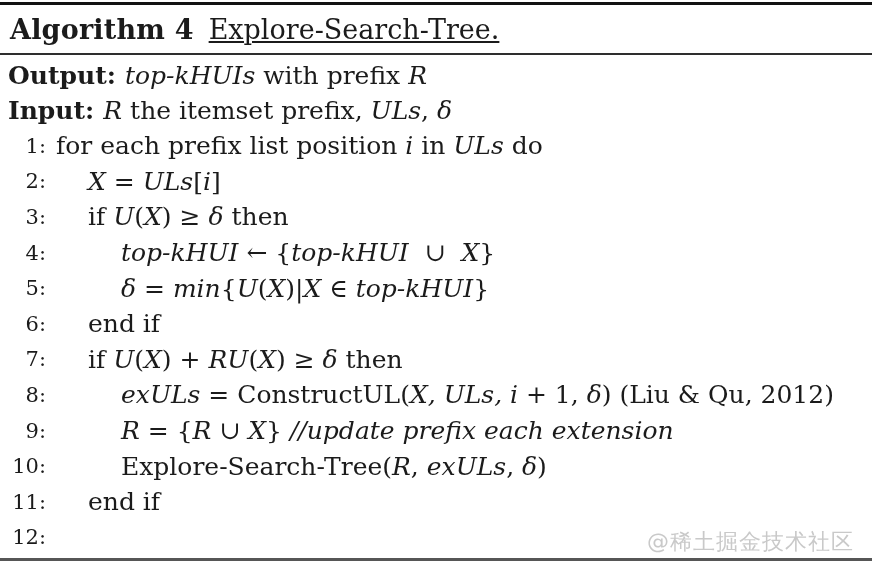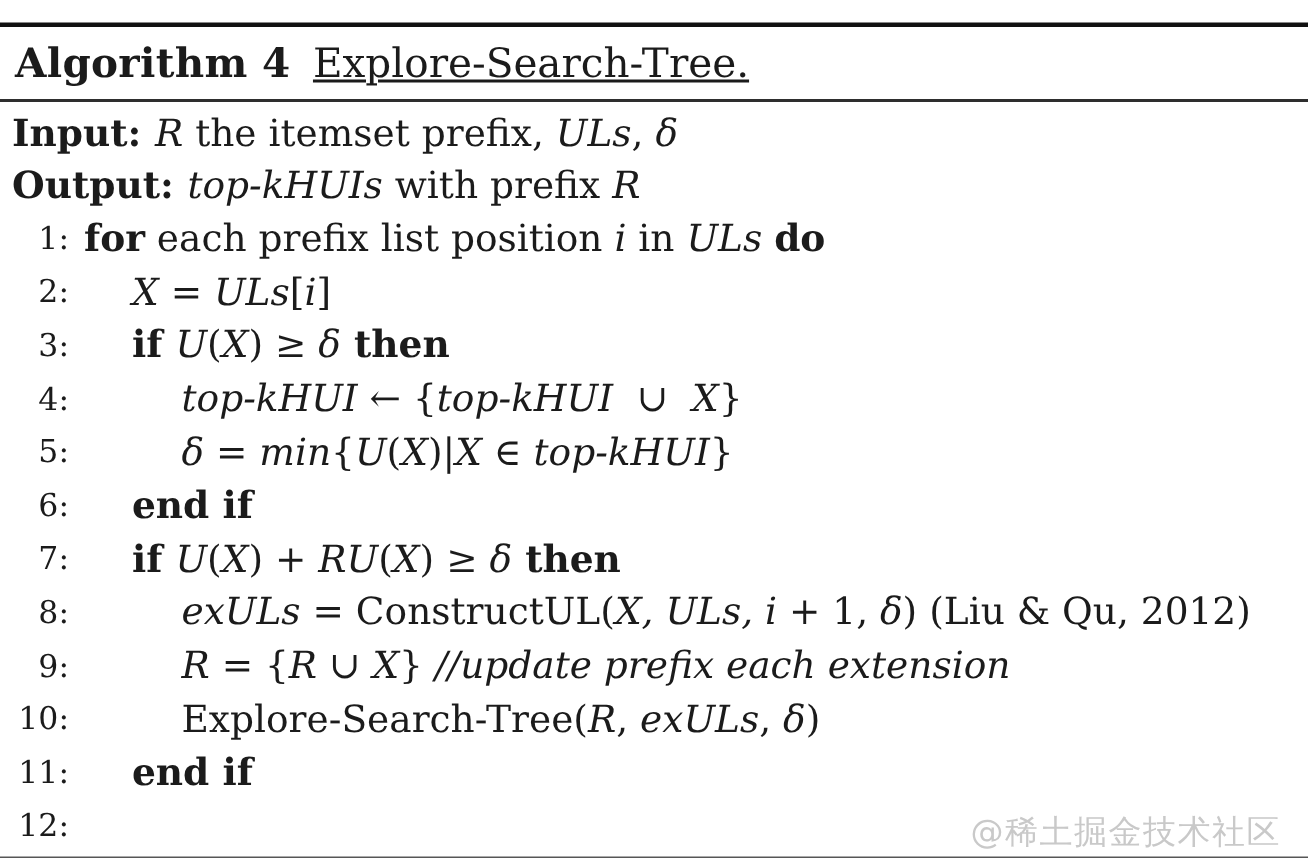--- a/index.html
+++ b/index.html
@@ -3,21 +3,21 @@
 <meta charset="utf-8">
 <style>
   html, body {
     margin: 0; padding: 0;
     width: 872px; height: 572px;
     background: #ffffff;
     font-family: "DejaVu Serif", "Liberation Serif", serif;
     color: #1b1b1b;
     overflow: hidden;
   }
-  .algo { position: relative; width: 872px; height: 507px; box-sizing: border-box; padding-top: 2px; margin-top: 13px; }
+  .algo { position: relative; width: 872px; height: 507px; box-sizing: border-box; padding-top: 2px; }
   .rule { width: 872px; }
   .rule-top { height: 3px; background: #111111; }
   .rule-mid { height: 2px; background: #2e2e2e; }
   .rule-bottom { position: absolute; left: 0; top: 558px; height: 3px; background: #565656; }
   .algo-header {
     height: 48px; display: flex; align-items: center;
     padding-left: 10px; font-size: 27px; gap: 15px;
   }
   .algo-label { font-weight: 700; letter-spacing: 0.2px; }
   .algo-title { font-weight: 400; text-decoration: underline; }
@@ -25,21 +25,21 @@
   .io-line { height: 35px; display: flex; align-items: center; }
   .io-label { font-weight: 700; margin-right: 9px; }
   .algo-body { margin-top: 0; }
   .algo-row { height: 35.6px; display: flex; align-items: center; }
   .lineno { width: 46px; flex: none; text-align: right; font-size: 21px; color: #1b1b1b; }
   .line-content { margin-left: 10px; display: flex; align-items: baseline; }
   .indent-0 { padding-left: 0; }
   .indent-1 { padding-left: 32px; }
   .indent-2 { padding-left: 65px; }
   .seg { white-space: pre; font-size: 25px; }
-  .kw { font-weight: 700; font-style: normal; }
+  .kw { font-weight: 400; font-style: normal; }
   .it { font-style: italic; }
   .rm { font-style: normal; }
   .watermark {
     position: absolute; right: 18px; top: 527px;
     font-family: "DejaVu Sans", "Liberation Sans", sans-serif;
     font-size: 22px; color: #c9c9c9; letter-spacing: 1px;
   }
 </style>
 </head>
 <body>
@@ -50,26 +50,26 @@
 
   <div class="algo-header">
     <span class="algo-label">Algorithm 4</span>
     <span class="algo-title">Explore-Search-Tree.</span>
   </div>
 
   <div class="rule rule-mid"></div>
 
   <div class="io">
     <div class="io-line">
+      <span class="io-label">Output:</span>
+      <span class="io-segs"><span class="seg it">top-kHUIs</span><span class="seg rm"> with prefix </span><span class="seg it">R</span></span>
+    </div>
+    <div class="io-line">
       <span class="io-label">Input:</span>
       <span class="io-segs"><span class="seg it">R</span><span class="seg rm"> the itemset prefix, </span><span class="seg it">ULs</span><span class="seg rm">, </span><span class="seg it">δ</span></span>
-    </div>
-    <div class="io-line">
-      <span class="io-label">Output:</span>
-      <span class="io-segs"><span class="seg it">top-kHUIs</span><span class="seg rm"> with prefix </span><span class="seg it">R</span></span>
     </div>
   </div>
 
   <div class="algo-body">
       <div class="algo-row">
         <span class="lineno">1:</span>
         <span class="line-content indent-0">
           <span class="seg kw">for</span>
           <span class="seg rm"> each prefix list position </span>
           <span class="seg it">i</span>

